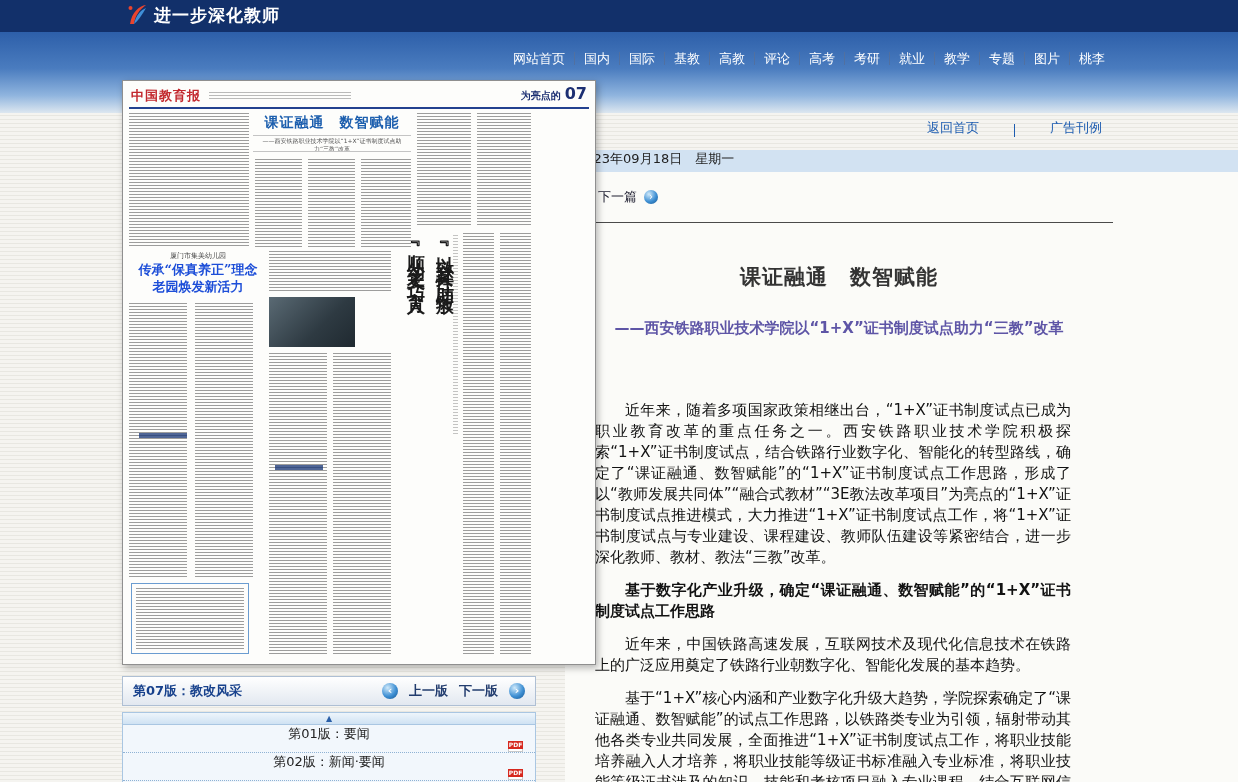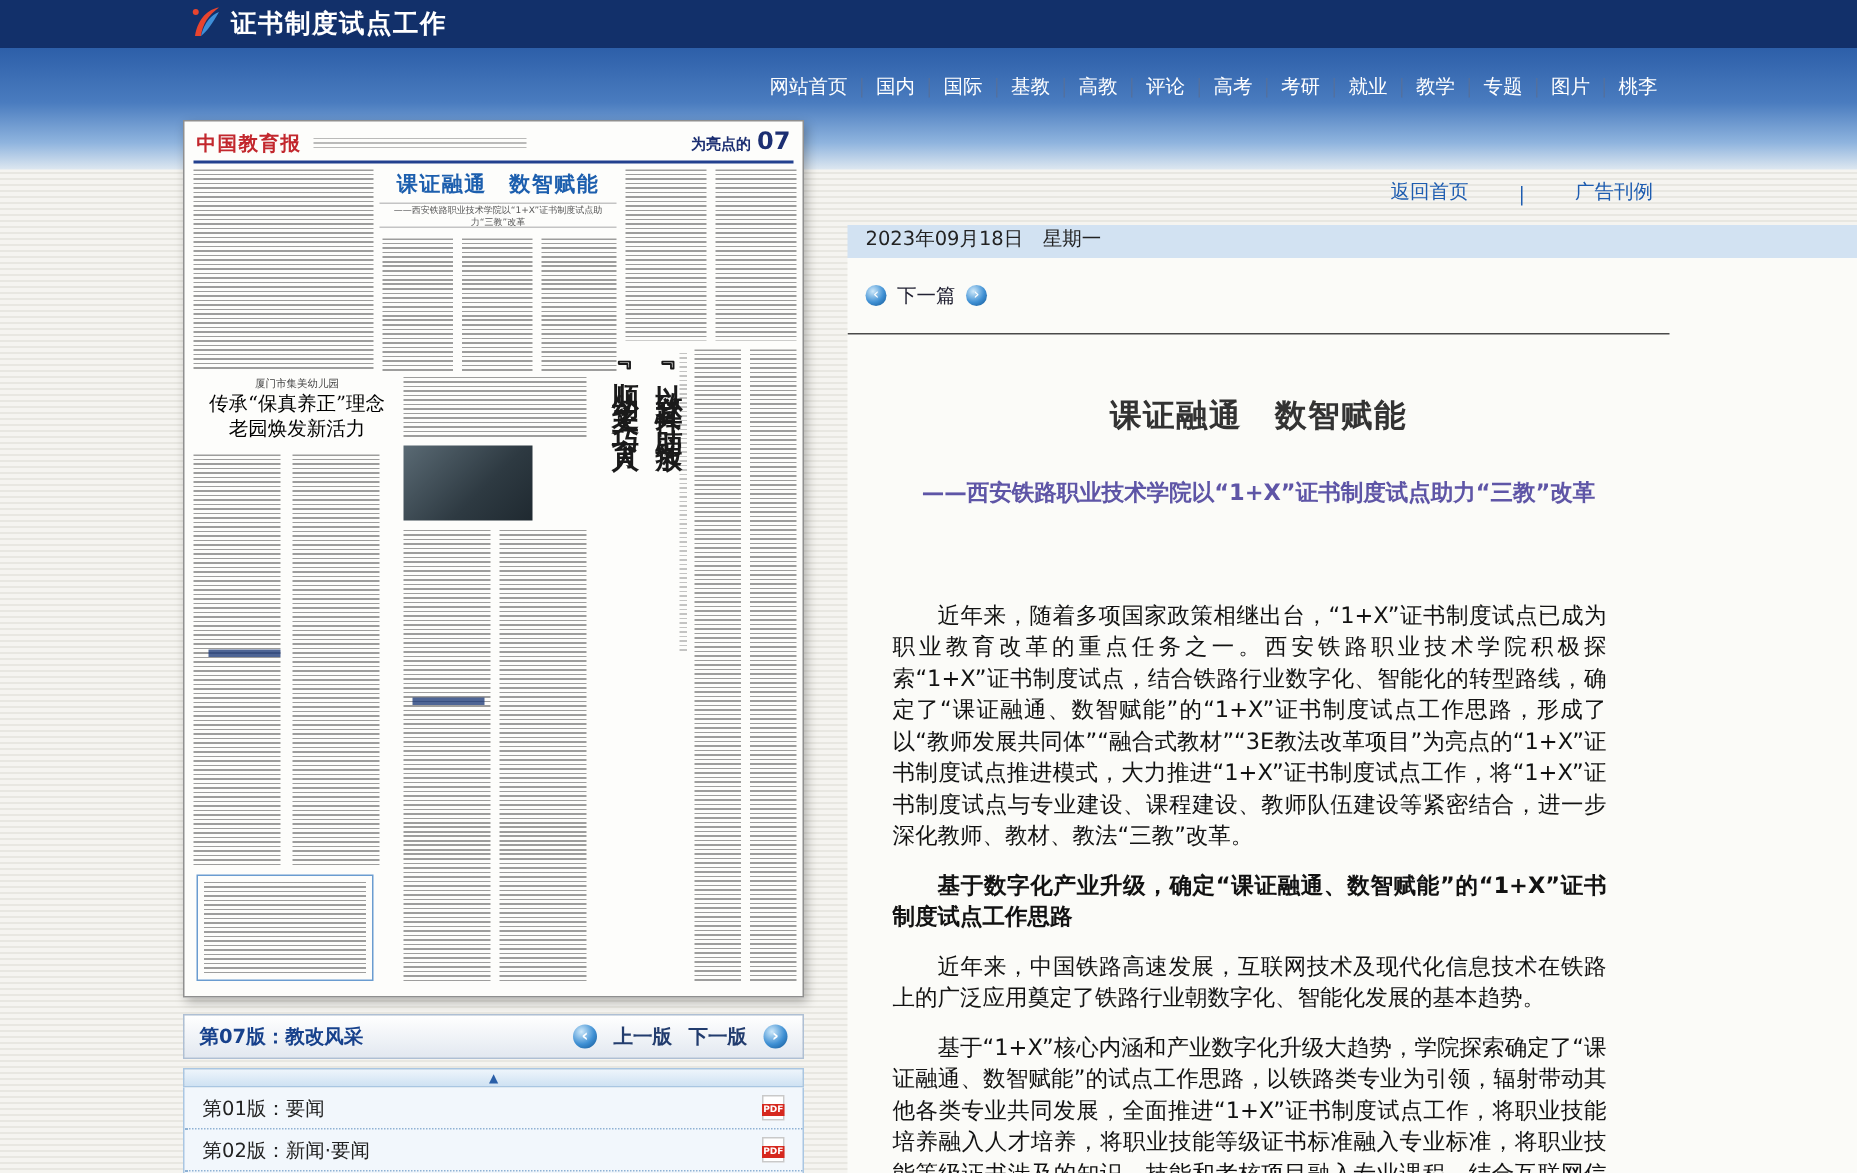--- a/index.html
+++ b/index.html
@@ -44,39 +44,39 @@
   .a-sub { position:absolute; top:146px; left:0; width:548px; text-align:center;
     font-size:15px; line-height:20px; font-weight:bold; color:#5e55a6; }
   .a-author { position:absolute; top:178px; left:0; width:548px; text-align:center;
     font-size:15px; font-weight:bold; color:#5e55a6; }
   .a-body { position:absolute; top:228px; left:30px; width:476px; font-size:15px;
     line-height:21px; color:#121212; text-align:justify; }
   .a-body p { margin:0 0 12px; text-indent:2em; }
   .a-body p.bold { font-weight:bold; }
 
   
-  .paper { position:absolute; top:80px; left:122px; width:414px; height:585px; z-index:4;
+  .paper { position:absolute; top:80px; left:122px; width:474px; height:585px; z-index:4;
     background:#fdfdfb; border:1px solid #8f8f8f; box-shadow:2px 3px 7px rgba(0,0,0,.28); }
   .paper i, .paper b, .paper s, .paper u { position:absolute; display:block; text-decoration:none; }
   .tx { background-image:repeating-linear-gradient(180deg, rgba(62,62,62,.5) 0px, rgba(62,62,62,.5) 1px, transparent 1px, transparent 3px); }
   .p-masthead { left:8px; top:6px; font-size:13px; font-weight:bold; color:#c2272d;
     font-family:"DejaVu Serif","Liberation Serif",serif; letter-spacing:1px; }
   .p-hinfo { left:86px; top:11px; width:142px; height:7px; opacity:.7; }
   .p-section { right:8px; top:3px; position:absolute; display:flex; align-items:baseline; gap:4px; color:#1c2f72; }
   .p-secname { font-size:10px; font-weight:bold; }
   .p-pageno { font-size:16px; font-weight:bold; }
   .p-rule { left:6px; top:26px; right:6px; height:2px; background:#23418f; position:absolute; }
   .p-hblock { left:130px; top:31px; width:158px; height:42px; position:absolute; text-align:center; }
   .p-headline { font-size:14px; font-weight:bold; color:#1d5fae; letter-spacing:1px;
     font-family:"DejaVu Serif","Liberation Serif",serif; }
   .p-subhead { margin-top:3px; font-size:6px; line-height:8px; color:#555; height:17px; overflow:hidden;
     border-top:1px solid #c4c4c4; border-bottom:1px solid #c4c4c4; padding:1px 2px; }
   .p-mid { left:10px; top:170px; width:130px; height:48px; position:absolute; text-align:center; }
   .p-mid-pre { font-size:7px; color:#444; line-height:10px; }
-  .p-mid-h { font-size:13px; line-height:17px; font-weight:normal; color:#000000;
+  .p-mid-h { font-size:13px; line-height:17px; font-weight:bold; color:#1d4ed8;
     font-family:"DejaVu Serif","Liberation Serif",serif; }
   .p-photo { left:146px; top:216px; width:86px; height:50px; position:absolute;
     background:linear-gradient(135deg,#5a6a74,#2e3a42 60%,#1f2930); }
   .p-vert { left:276px; top:154px; height:310px; position:absolute;
     writing-mode:vertical-lr; text-orientation:upright;
     font-size:18px; font-weight:bold; color:#1a1a1a; letter-spacing:6px;
     font-family:"DejaVu Serif","Liberation Serif",serif; }
   .p-vert span { display:block; margin:0 5px; }
   .p-bar { background:rgba(28,58,120,.78); height:5px; position:absolute; }
   .p-box { left:8px; top:502px; width:118px; height:71px; position:absolute; border:1px solid #6a9cd0; padding:4px; }
@@ -94,39 +94,39 @@
     background:radial-gradient(circle at 35% 30%, #cfe9fa, #3f90d4 55%, #10528f);
     color:#fff; font-size:11px; line-height:15px; cursor:pointer; }
 
   
   .strip { position:absolute; top:712px; left:122px; width:414px; height:13px; z-index:3;
     background:linear-gradient(180deg,#eef5fb,#cfe2f3); border:1px solid #a9c6e2;
     text-align:center; font-size:8px; line-height:11px; color:#2a5fa8; cursor:pointer; }
   .versions { position:absolute; top:725px; left:122px; width:414px; bottom:0; z-index:3;
     background:#f2f7fc; border-left:1px solid #a9c6e2; border-right:1px solid #a9c6e2; }
   .vrow { height:28px; display:flex; align-items:center; padding:0 12px;
-    border-bottom:1px dotted #8fb2d4; font-size:13px; color:#222; cursor:pointer; }
+    border-bottom:1px dotted #8fb2d4; font-size:13px; color:#222; cursor:pointer;flex-direction:column; }
   .pdf { width:15px; height:17px; background:#fff; border:1px solid #c9c9c9; position:relative;
     display:inline-block; margin-left:auto; cursor:pointer; }
   .pdf em { position:absolute; left:-1px; right:-1px; bottom:2px; height:8px; background:#d6281e;
     color:#fff; font-style:normal; font-size:6px; font-weight:bold; text-align:center; line-height:8px; }
 </style>
 </head>
 <body>
 
 <div class="viewport">
 
   <header class="topbar">
     <div class="logo">
       <svg width="22" height="24" viewBox="0 0 22 24">
         <path d="M4 21 C6 9, 13 3, 20 2 C13 7, 9 13, 8 21 Z" fill="#e8442e"></path>
         <path d="M8 21 C10 12, 15 7, 20 5 C16 12, 12 18, 8 21 Z" fill="#3f8fd8"></path>
         <circle cx="4.5" cy="5" r="2" fill="#e8442e"></circle>
       </svg>
-      <span>证书制度试点工作</span>
+      <span>进一步深化教师</span>
     </div>
     <nav class="topnav">
       <a>网站首页</a>
       <a>国内</a>
       <a>国际</a>
       <a>基教</a>
       <a>高教</a>
       <a>评论</a>
       <a>高考</a>
       <a>考研</a>

